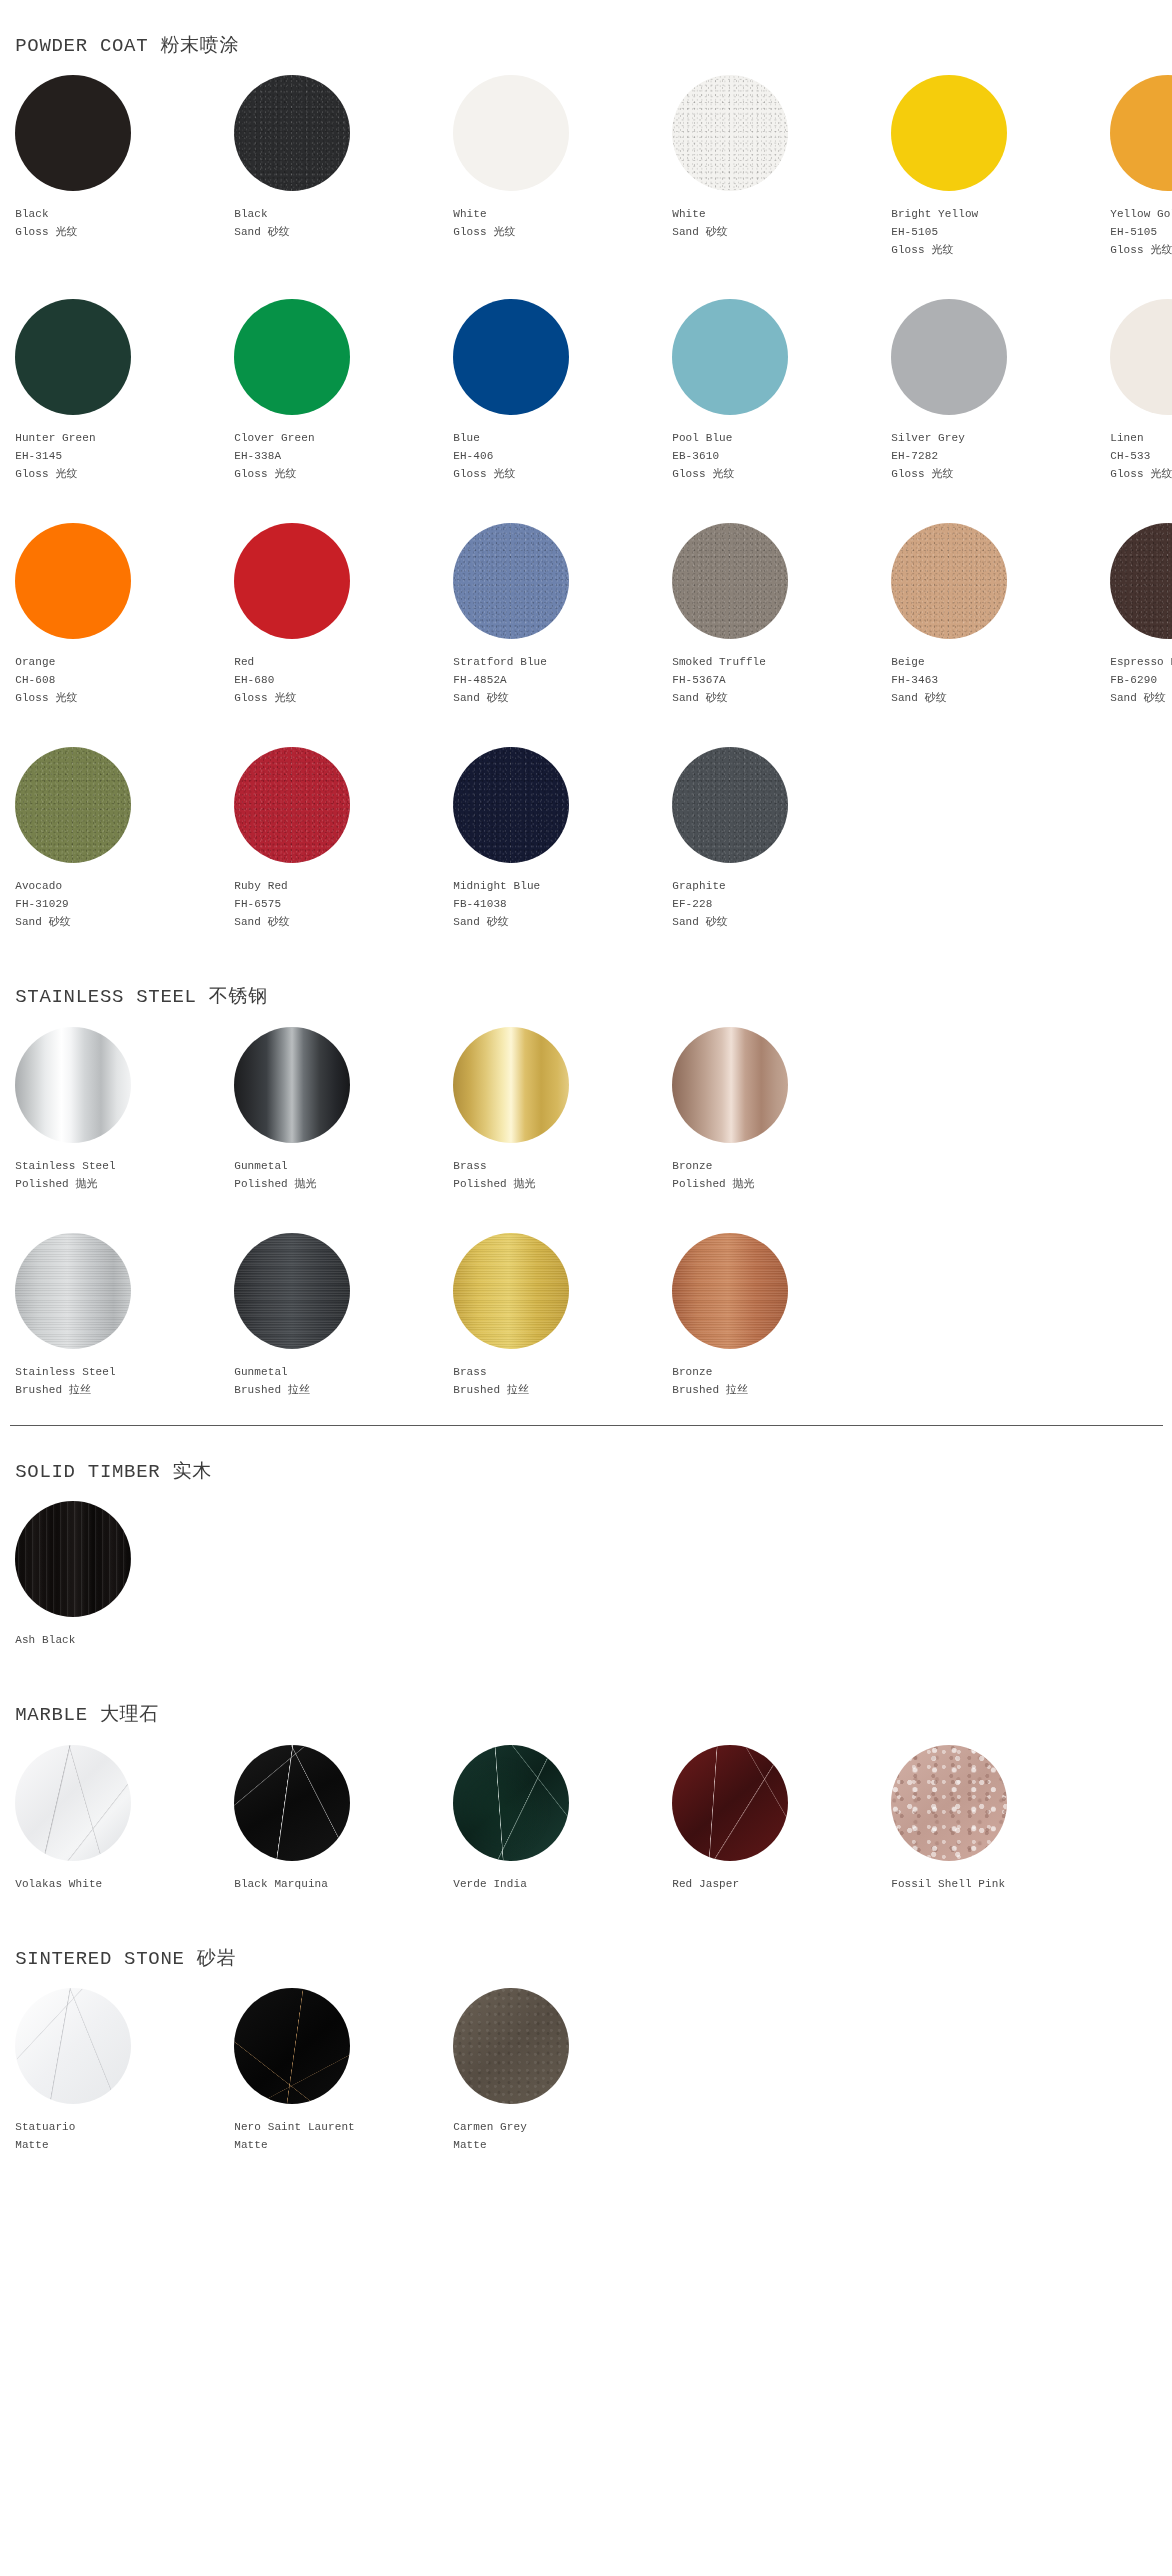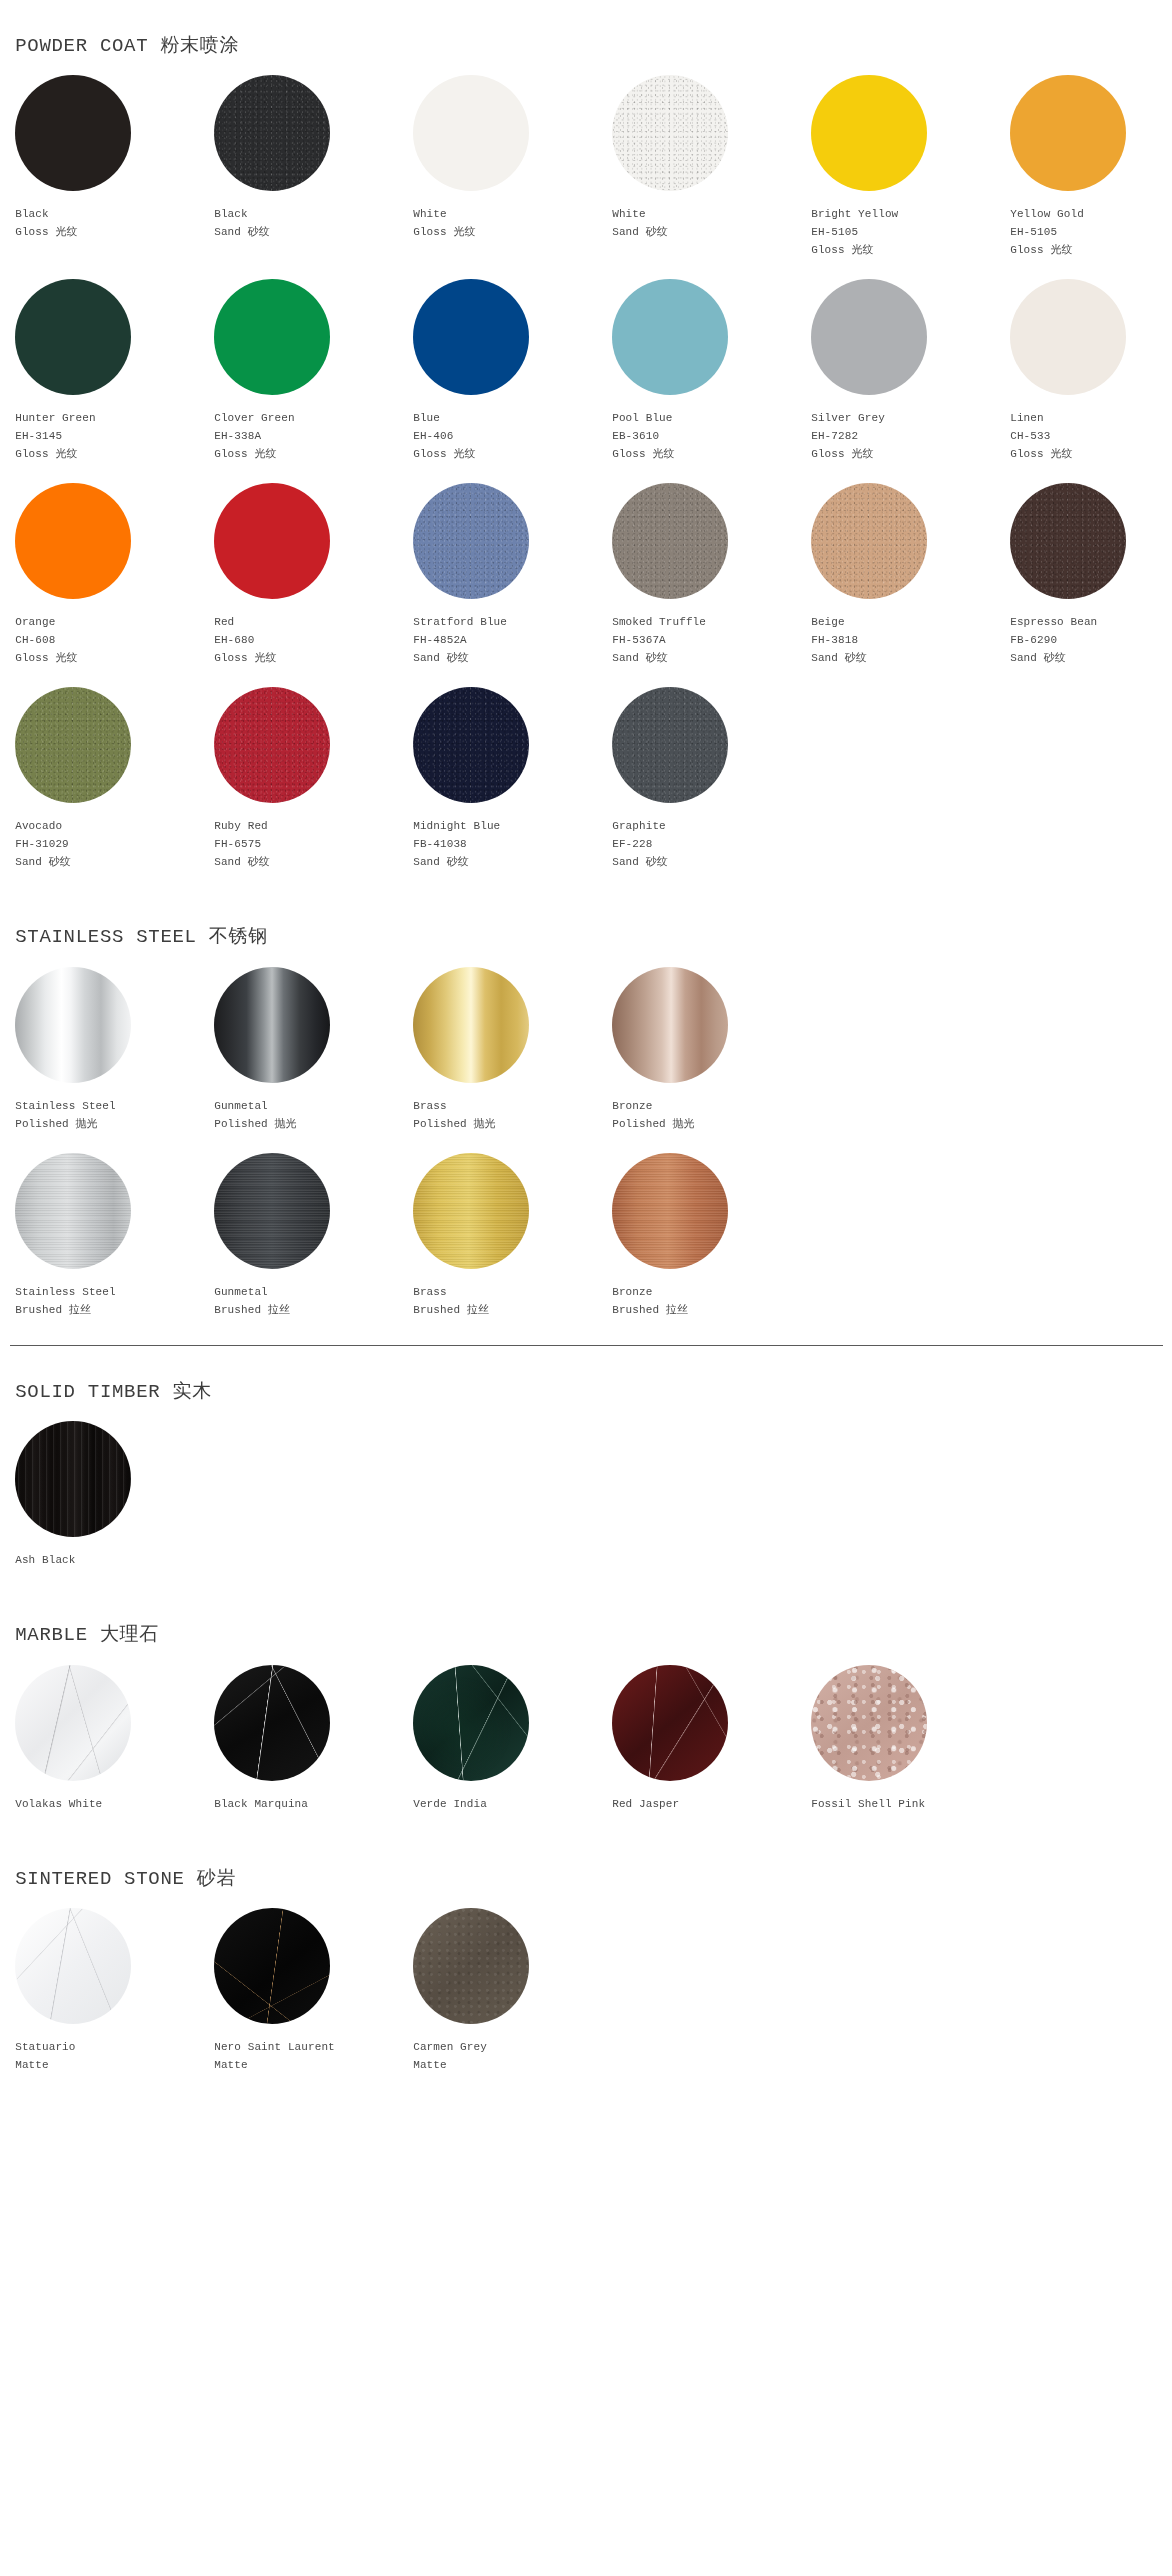--- a/index.html
+++ b/index.html
@@ -54,20 +54,21 @@
     white-space: nowrap;
   }
 
   
   .swatch-grid {
     display: grid;
     grid-template-columns: repeat(6, 199px);
     column-gap: 0px;
     row-gap: 0px;
     padding-left: 1.2px;
+    gap: 20px;
   }
   .swatch-grid.cols-5 { grid-template-columns: repeat(5, 199px); }
   .swatch-grid.cols-4 { grid-template-columns: repeat(4, 199px); }
   .swatch-grid.cols-1 { grid-template-columns: repeat(1, 199px); }
 
   .swatch-cell {
     width: 199px;
     padding-bottom: 19.6px;
   }
   .swatch-disc {
@@ -339,21 +340,21 @@
               <div class="swatch-labels">
                 <span class="swatch-name">Smoked Truffle</span>
                 <span class="swatch-code">FH-5367A</span>
                 <span class="swatch-finish">Sand 砂纹</span>
               </div>
             </div>
             <div class="swatch-cell">
               <div class="swatch-disc tex-sand" style="background: #cfa482;"></div>
               <div class="swatch-labels">
                 <span class="swatch-name">Beige</span>
-                <span class="swatch-code">FH-3818</span>
+                <span class="swatch-code">FH-3463</span>
                 <span class="swatch-finish">Sand 砂纹</span>
               </div>
             </div>
             <div class="swatch-cell">
               <div class="swatch-disc tex-sand" style="background: #46332f;"></div>
               <div class="swatch-labels">
                 <span class="swatch-name">Espresso Bean</span>
                 <span class="swatch-code">FB-6290</span>
                 <span class="swatch-finish">Sand 砂纹</span>
               </div>

